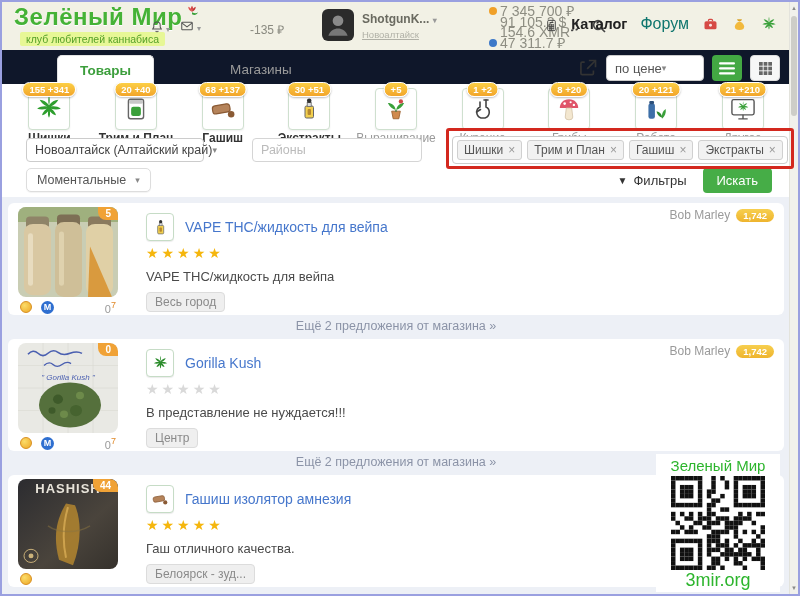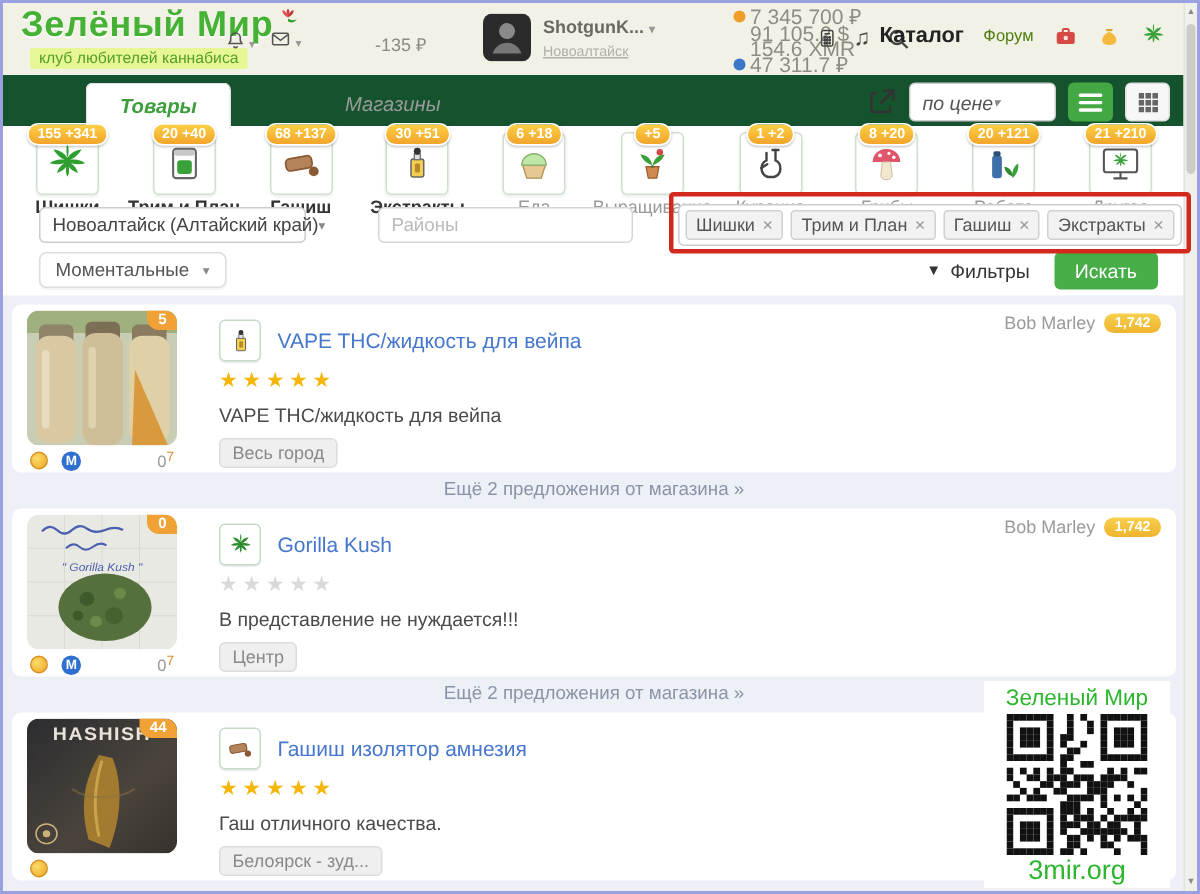--- a/index.html
+++ b/index.html
@@ -26,25 +26,25 @@
   .rate-line{display:flex;align-items:center;gap:3px;white-space:nowrap;}
   .rate-line.no-dot{padding-left:11px;}
   .dot{width:8px;height:8px;border-radius:50%;display:inline-block;flex:none;}
   .dot-btc{background:#f0a028;}
   .dot-alt{background:#3c78c8;}
   .hdr-tools{position:absolute;left:543px;top:15px;display:flex;gap:11px;align-items:center;}
   .hdr-tools span{cursor:pointer;display:flex;align-items:center;}
   .music{font-size:15px;color:#444;line-height:16px;}
   .hdr-right{position:absolute;right:12px;top:13px;display:flex;gap:13px;align-items:center;}
   .nav-catalog{font-weight:bold;font-size:14.5px;color:#222;cursor:pointer;}
-  .nav-forum{font-size:11px;color:#4d7c0f;cursor:pointer;}
+  .nav-forum{font-size:16px;color:#0f766e;cursor:pointer;}
   .hdr-right .ic{cursor:pointer;display:flex;align-items:center;}
 
   
-  .tabsrow{position:absolute;top:48px;left:0;right:8px;height:34px;background:#14532d;font-style:italic;}
+  .tabsrow{position:absolute;top:48px;left:0;right:8px;height:34px;background:#0f172a;}
   .tab{position:absolute;font-size:13.5px;cursor:pointer;}
   .tab-products{left:55px;top:5px;color:#3c9e3c;font-weight:bold;background:#fff;border:1px solid #e3e3e3;border-bottom:none;border-radius:5px 5px 0 0;padding:7px 22px 8px;}
   .tab-shops{left:228px;top:12px;color:#9a9a9a;}
   .toolbar{position:absolute;right:10px;top:5px;display:flex;gap:8px;align-items:center;}
   .share{cursor:pointer;display:flex;}
   .sort-select{width:98px;height:26px;border:1px solid #ccc;border-radius:4px;display:flex;align-items:center;justify-content:flex-start;padding:0 8px;font-size:13px;color:#555;background:#fff;cursor:pointer;box-sizing:border-box;}
   .chev{font-size:9px;color:#888;}
   .viewbtn{width:30px;height:26px;border-radius:4px;display:flex;align-items:center;justify-content:center;cursor:pointer;box-sizing:border-box;}
   .viewbtn-list{background:#43a843;}
   .viewbtn-grid{background:#f7f7f7;border:1px solid #ddd;}
@@ -303,30 +303,20 @@
       <span class="cat-badge">30 +51</span>
       <span class="cat-box">
           <svg width="24" height="24" viewBox="0 0 24 24">
             <rect x="8" y="9" width="8.5" height="12" rx="1.5" fill="#f2cf4e" stroke="#666" stroke-width="1"></rect>
             <rect x="10.2" y="5.5" width="4" height="4" fill="#ddd" stroke="#666" stroke-width="0.8"></rect>
             <circle cx="12.2" cy="3.8" r="2.3" fill="#333"></circle>
             <rect x="10.6" y="12" width="3.4" height="6" rx="1" fill="#b5872f"></rect>
           </svg>
         </span>
       <span class="cat-label cat-selected">Экстракты</span>
-    </div>
-    <div class="cat">
-      <span class="cat-badge">6 +18</span>
-      <span class="cat-box">
-          <svg width="26" height="26" viewBox="0 0 24 24">
-            <path d="M5 13 h14 l-2.5 8 h-9 z" fill="#e6c892" stroke="#b08d52" stroke-width="0.8"></path>
-            <path d="M4.5 13 a7.5 7 0 0 1 15 0 z" fill="#bfe8a8" stroke="#86b06a" stroke-width="0.8"></path>
-          </svg>
-        </span>
-      <span class="cat-label">Еда</span>
     </div>
     <div class="cat">
       <span class="cat-badge">+5</span>
       <span class="cat-box">
           <svg width="26" height="26" viewBox="0 0 24 24">
             <path d="M8 14 h8 l-1.4 7 h-5.2 z" fill="#d08a4e" stroke="#9a6030" stroke-width="0.8"></path>
             <path d="M12 13.5 C11 8.5 8 6.5 4.5 6.5 C6 10 8.5 12 12 13 C15.5 12 18 10 19.5 6.5 C16 6.5 13 8.5 12 13.5 Z" fill="#3aa03a"></path>
             <circle cx="16.5" cy="5" r="2" fill="#d04848"></circle>
             <path d="M12 13 v1.5" stroke="#3a7a3a" stroke-width="1.2"></path>
           </svg>

